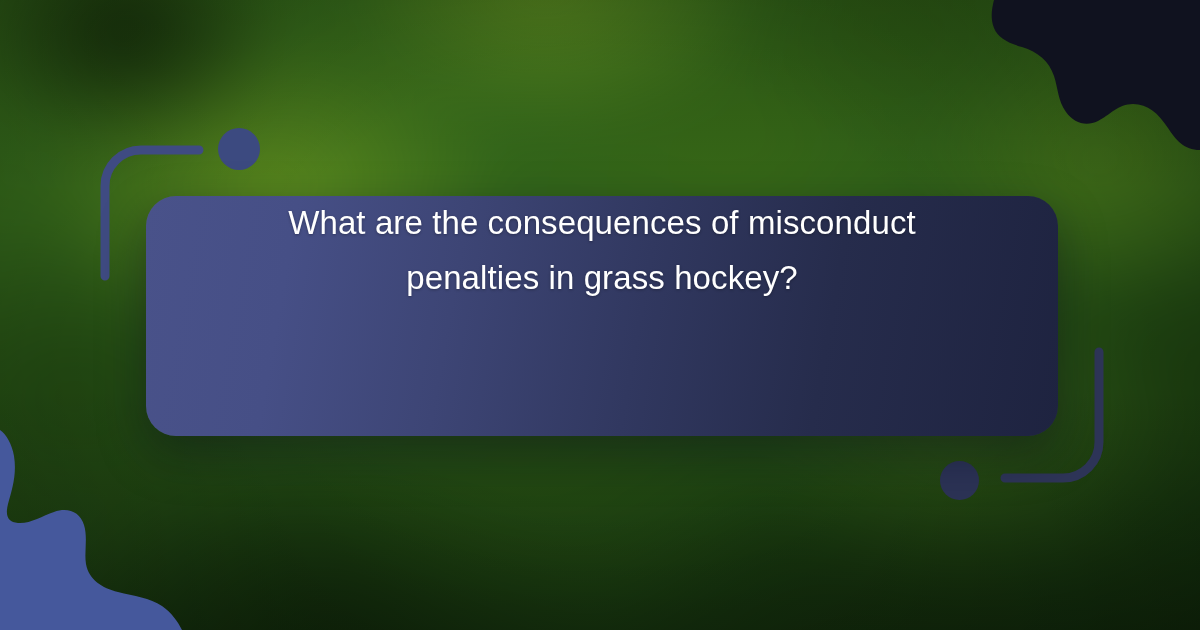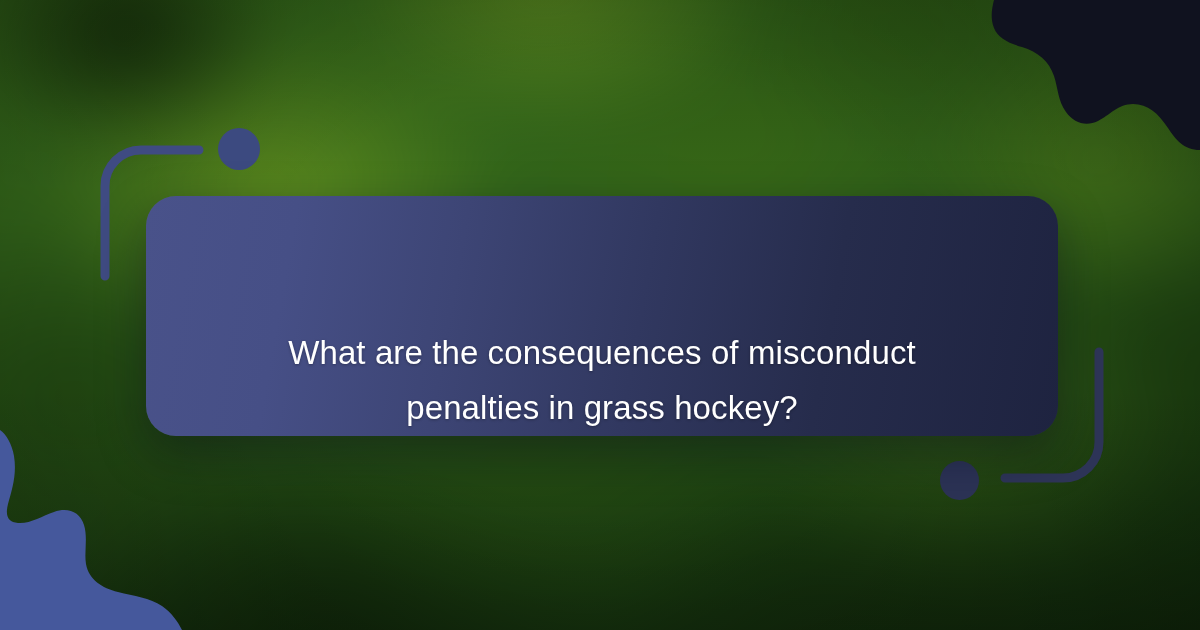--- a/index.html
+++ b/index.html
@@ -84,21 +84,21 @@
     border-radius: 30px;
     background: linear-gradient(100deg,
         #49528a 0%,
         #464f86 16%,
         #3d4575 34%,
         #313860 54%,
         #262c4c 74%,
         #1e2340 100%);
     box-shadow: 0 18px 48px rgba(6,10,26,0.42);
     display: flex;
-    align-items: flex-end;
+    align-items: flex-start;
     justify-content: center;
     box-sizing: border-box;
     padding: 0 58px;
   }
 
   .card-question {
     color: #ffffff;
     font-size: 33px;
     line-height: 1.66;
     font-weight: 400;

